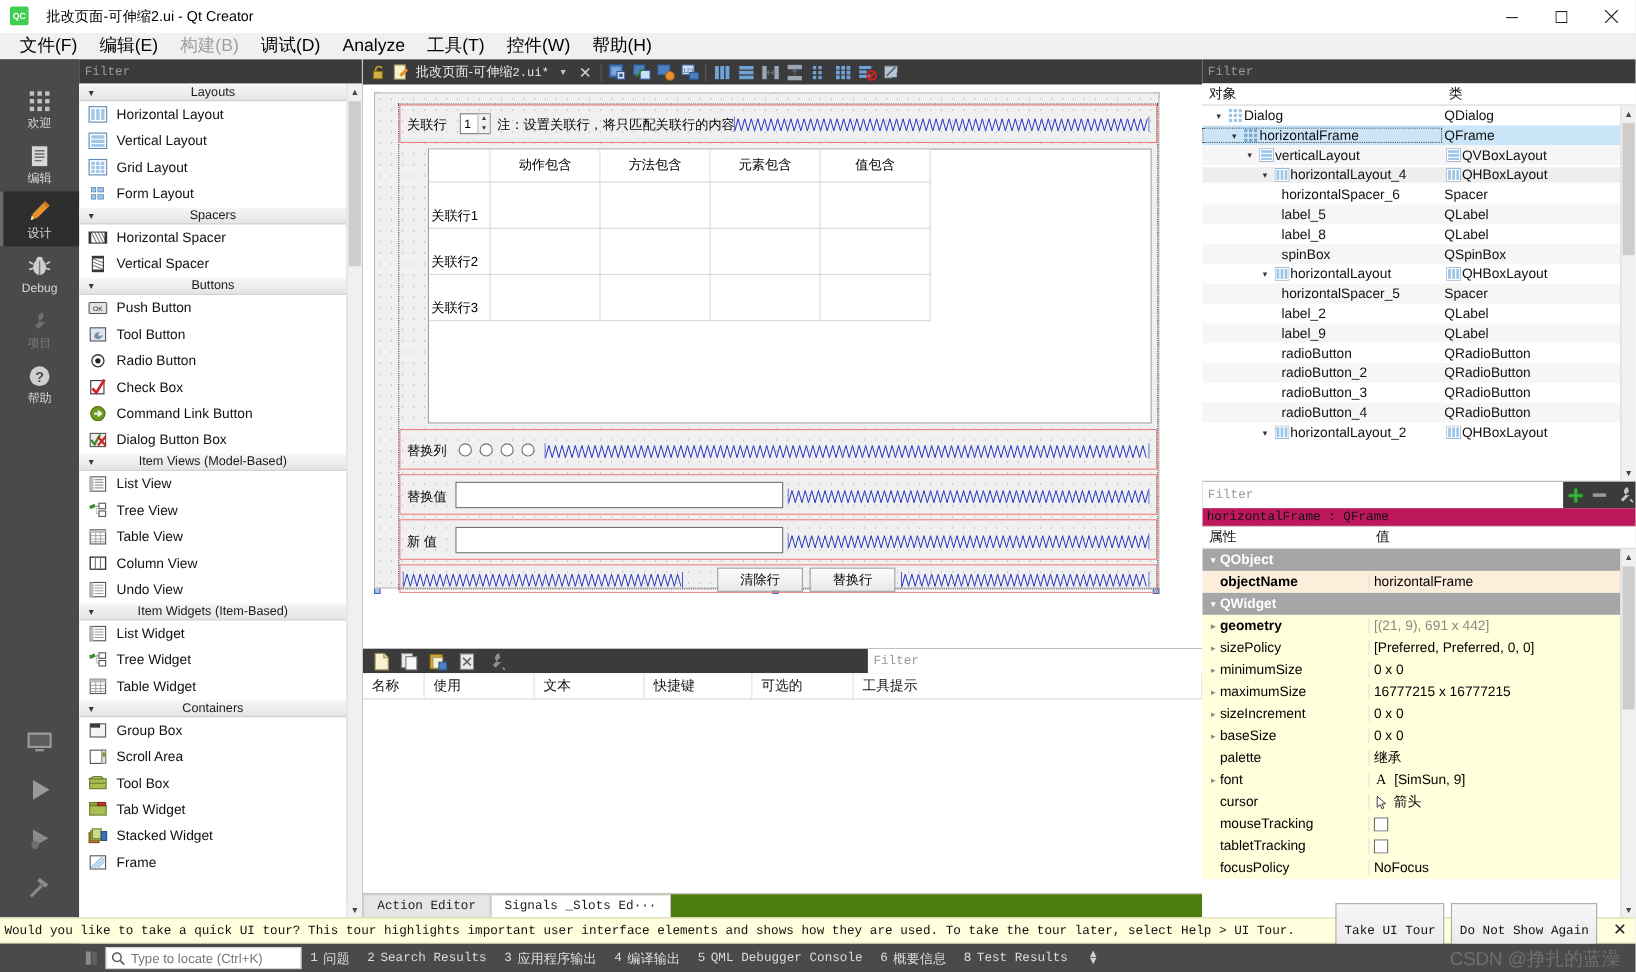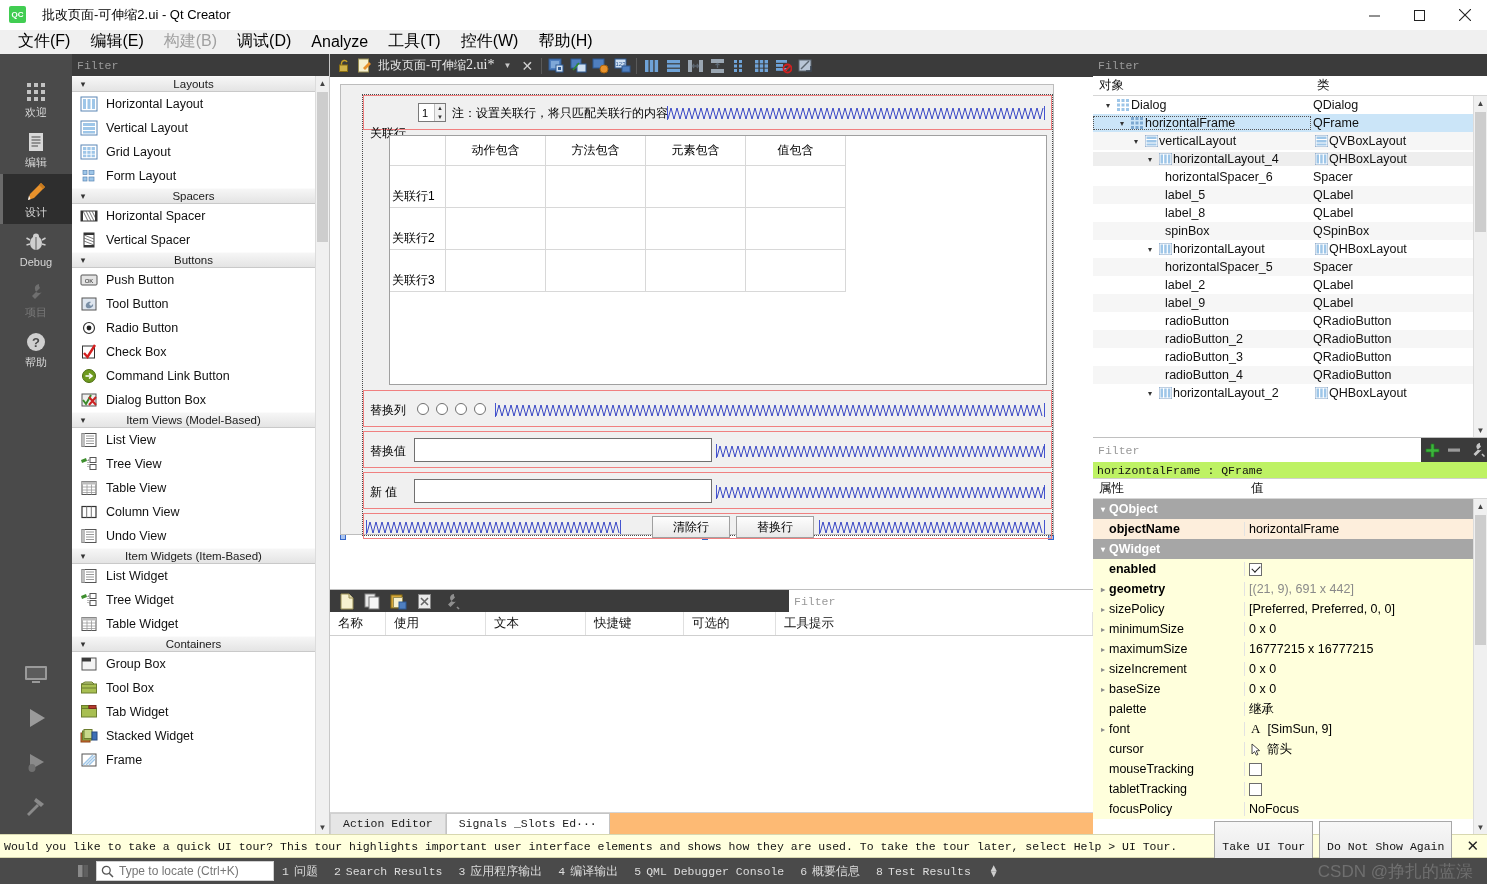--- a/index.html
+++ b/index.html
@@ -107,21 +107,21 @@
   #center{flex:1;display:flex;flex-direction:column;min-width:0;}
   #editor-toolbar{
     height:23px;background:#3b3b3b;display:flex;align-items:center;
     padding-left:4px;
   }
   .tb-lock{width:20px;display:flex;align-items:center;justify-content:center;}
   .tb-fileico{width:20px;display:flex;align-items:center;justify-content:center;}
   #tb-filename{
     color:#e8e8e8;font-size:12px;padding:0 4px;white-space:nowrap;
   }
-  #tb-filename .mono{font-family:Liberation Serif, serif;font-size:14px;}
+  #tb-filename .mono{font-family:Liberation Mono, monospace;font-size:11px;}
   .tb-drop{width:18px;text-align:center;color:#c8c8c8;font-size:8px;}
   .tb-x{width:22px;text-align:center;color:#d0d0d0;font-size:14px;line-height:14px;}
   .tb-sep{width:1px;height:16px;background:#5a5a5a;margin:0 3px;}
   .tb-ico{width:22px;height:20px;display:flex;align-items:center;justify-content:center;}
 
   #form-area{
     flex:1;background:#ffffff;position:relative;overflow:hidden;
   }
   #canvas{
     position:absolute;left:10px;top:7px;width:718px;height:455px;
@@ -201,21 +201,21 @@
   }
   #ae-headers{
     height:24px;display:flex;background:#fff;border-bottom:1px solid #cfcfcf;
   }
   .ae-th{
     display:flex;align-items:center;padding-left:8px;font-size:12.5px;color:#111;
     border-right:1px solid #e0e0e0;
   }
   #ae-body{flex:1;background:#fff;}
   #ae-tabs{
-    height:22px;background:#fdba74;display:flex;align-items:flex-end;
+    height:22px;background:#4d7c0f;display:flex;align-items:flex-end;
     border-top:1px solid #d4d4d4;
     margin-top:42px;
   }
   .ae-tab{
     font-family:"Liberation Mono",monospace;font-size:11.5px;
     padding:3px 12px 4px;color:#1b1b1b;
   }
   .ae-tab.sel{background:#fff;border:1px solid #c4c4c4;border-bottom:none;}
   .ae-tab.unsel{background:#e6e6e6;border:1px solid #d0d0d0;border-bottom:none;}
 
@@ -236,21 +236,21 @@
   .sel-outline{outline:1px dotted #555;outline-offset:-1px;}
 
   #prop-head{height:24px;background:#3b3b3b;display:flex;align-items:center;}
   #prop-filter{
     flex:1;height:24px;background:#fff;color:#9a9a9a;
     font-family:"Liberation Mono",monospace;font-size:11.5px;
     display:flex;align-items:center;padding-left:5px;
   }
   .ph-ico{width:22px;height:24px;display:flex;align-items:center;justify-content:center;}
   #prop-obj{
-    height:17px;background:#bef264;display:flex;align-items:center;padding-left:4px;
+    height:17px;background:#be185d;display:flex;align-items:center;padding-left:4px;
     font-family:"Liberation Mono",monospace;font-size:11.5px;color:#111;
     border-bottom:1px solid #d0d0d0;
   }
   #prop-cols{height:20px;display:flex;background:#fff;border-bottom:1px solid #d6d6d6;}
   #prop-body{flex:1;overflow:hidden;background:#fff;position:relative;}
   .prow{height:20px;display:flex;align-items:center;font-size:12.5px;}
   .prow .pk{
     width:152px;flex:0 0 152px;display:flex;align-items:center;
     padding-left:4px;border-right:1px solid #e2e2e2;overflow:hidden;white-space:nowrap;
   }
@@ -755,20 +755,30 @@
             <svg width="18" height="16" viewBox="0 0 18 16">
                 <rect x="2" y="2" width="14" height="12" fill="#f4f4f4" stroke="#555"></rect>
                 <rect x="2" y="2" width="9" height="3.5" fill="#3a3a3a"></rect>
               </svg>
           </span>
           <span>Group Box</span>
         </div>
         <div class="wb-item">
           <span class="wico">
             <svg width="18" height="16" viewBox="0 0 18 16">
+                <rect x="2" y="2" width="14" height="12" fill="#fff" stroke="#555"></rect>
+                <rect x="12.5" y="2" width="3.5" height="12" fill="#e0e0e0" stroke="#888"></rect>
+                <rect x="13.2" y="4" width="2.2" height="4" fill="#6e9a1e"></rect>
+              </svg>
+          </span>
+          <span>Scroll Area</span>
+        </div>
+        <div class="wb-item">
+          <span class="wico">
+            <svg width="18" height="16" viewBox="0 0 18 16">
                 <rect x="1.5" y="4" width="15" height="9" fill="#a8bf52" stroke="#6b7d2e"></rect>
                 <path d="M1.5 4 L5 2 L12 2 L14 4 Z" fill="#c8d98a" stroke="#6b7d2e"></path>
                 <line x1="1.5" y1="8" x2="16.5" y2="8" stroke="#6b7d2e"></line>
               </svg>
           </span>
           <span>Tool Box</span>
         </div>
         <div class="wb-item">
           <span class="wico">
             <svg width="18" height="16" viewBox="0 0 18 16">
@@ -955,21 +965,21 @@
         <div class="handle hollow" style="left:708px;top:0;"></div>
         <div class="handle" style="left:708px;top:225px;"></div>
         <div class="handle hollow" style="left:0;top:450px;"></div>
         <div class="handle" style="left:362px;top:450px;"></div>
         <div class="handle hollow" style="left:708px;top:450px;"></div>
 
         <div id="form">
           <div id="hframe">
 
             <div class="redbox" style="left:0;top:0;width:689px;height:35px;">
-              <div style="position:absolute;left:6px;top:9px;margin-top:20px;" class="lbl">关联行</div>
+              <div style="position:absolute;left:6px;top:9px;" class="lbl">关联行</div>
               <div class="spin" style="position:absolute;left:54px;top:7px;">
                 <span>1</span>
                 <div class="arrows">
                   <div>▲</div>
                   <div>▼</div>
                 </div>
               </div>
               <div style="position:absolute;left:88px;top:9px;" class="lbl">注：设置关联行，将只匹配关联行的内容</div>
 
               <div class="wavy" style="left:303px;top:8px;width:378px;height:18px;">
@@ -1380,29 +1390,20 @@
           <span class="pv">horizontalFrame</span>
         </div>
 
         <div class="prow grp">
           <span class="pk">
               <span class="tw" style="color:#fff;">▾</span>
               <span>QWidget</span>
             </span>
         </div>
 
-        <div class="prow yellow bold">
-          <span class="pk">
-              <span class="tw"></span>
-              <span>enabled</span>
-            </span>
-          <span class="pv">
-              <span class="chk on"></span>
-            </span>
-        </div>
 
         <div class="prow yellow bold">
           <span class="pk">
               <span class="tw">▸</span>
               <span>geometry</span>
             </span>
           <span class="pv" style="color:#8a8a8a;">[(21, 9), 691 x 442]</span>
         </div>
 
         <div class="prow yellow">

